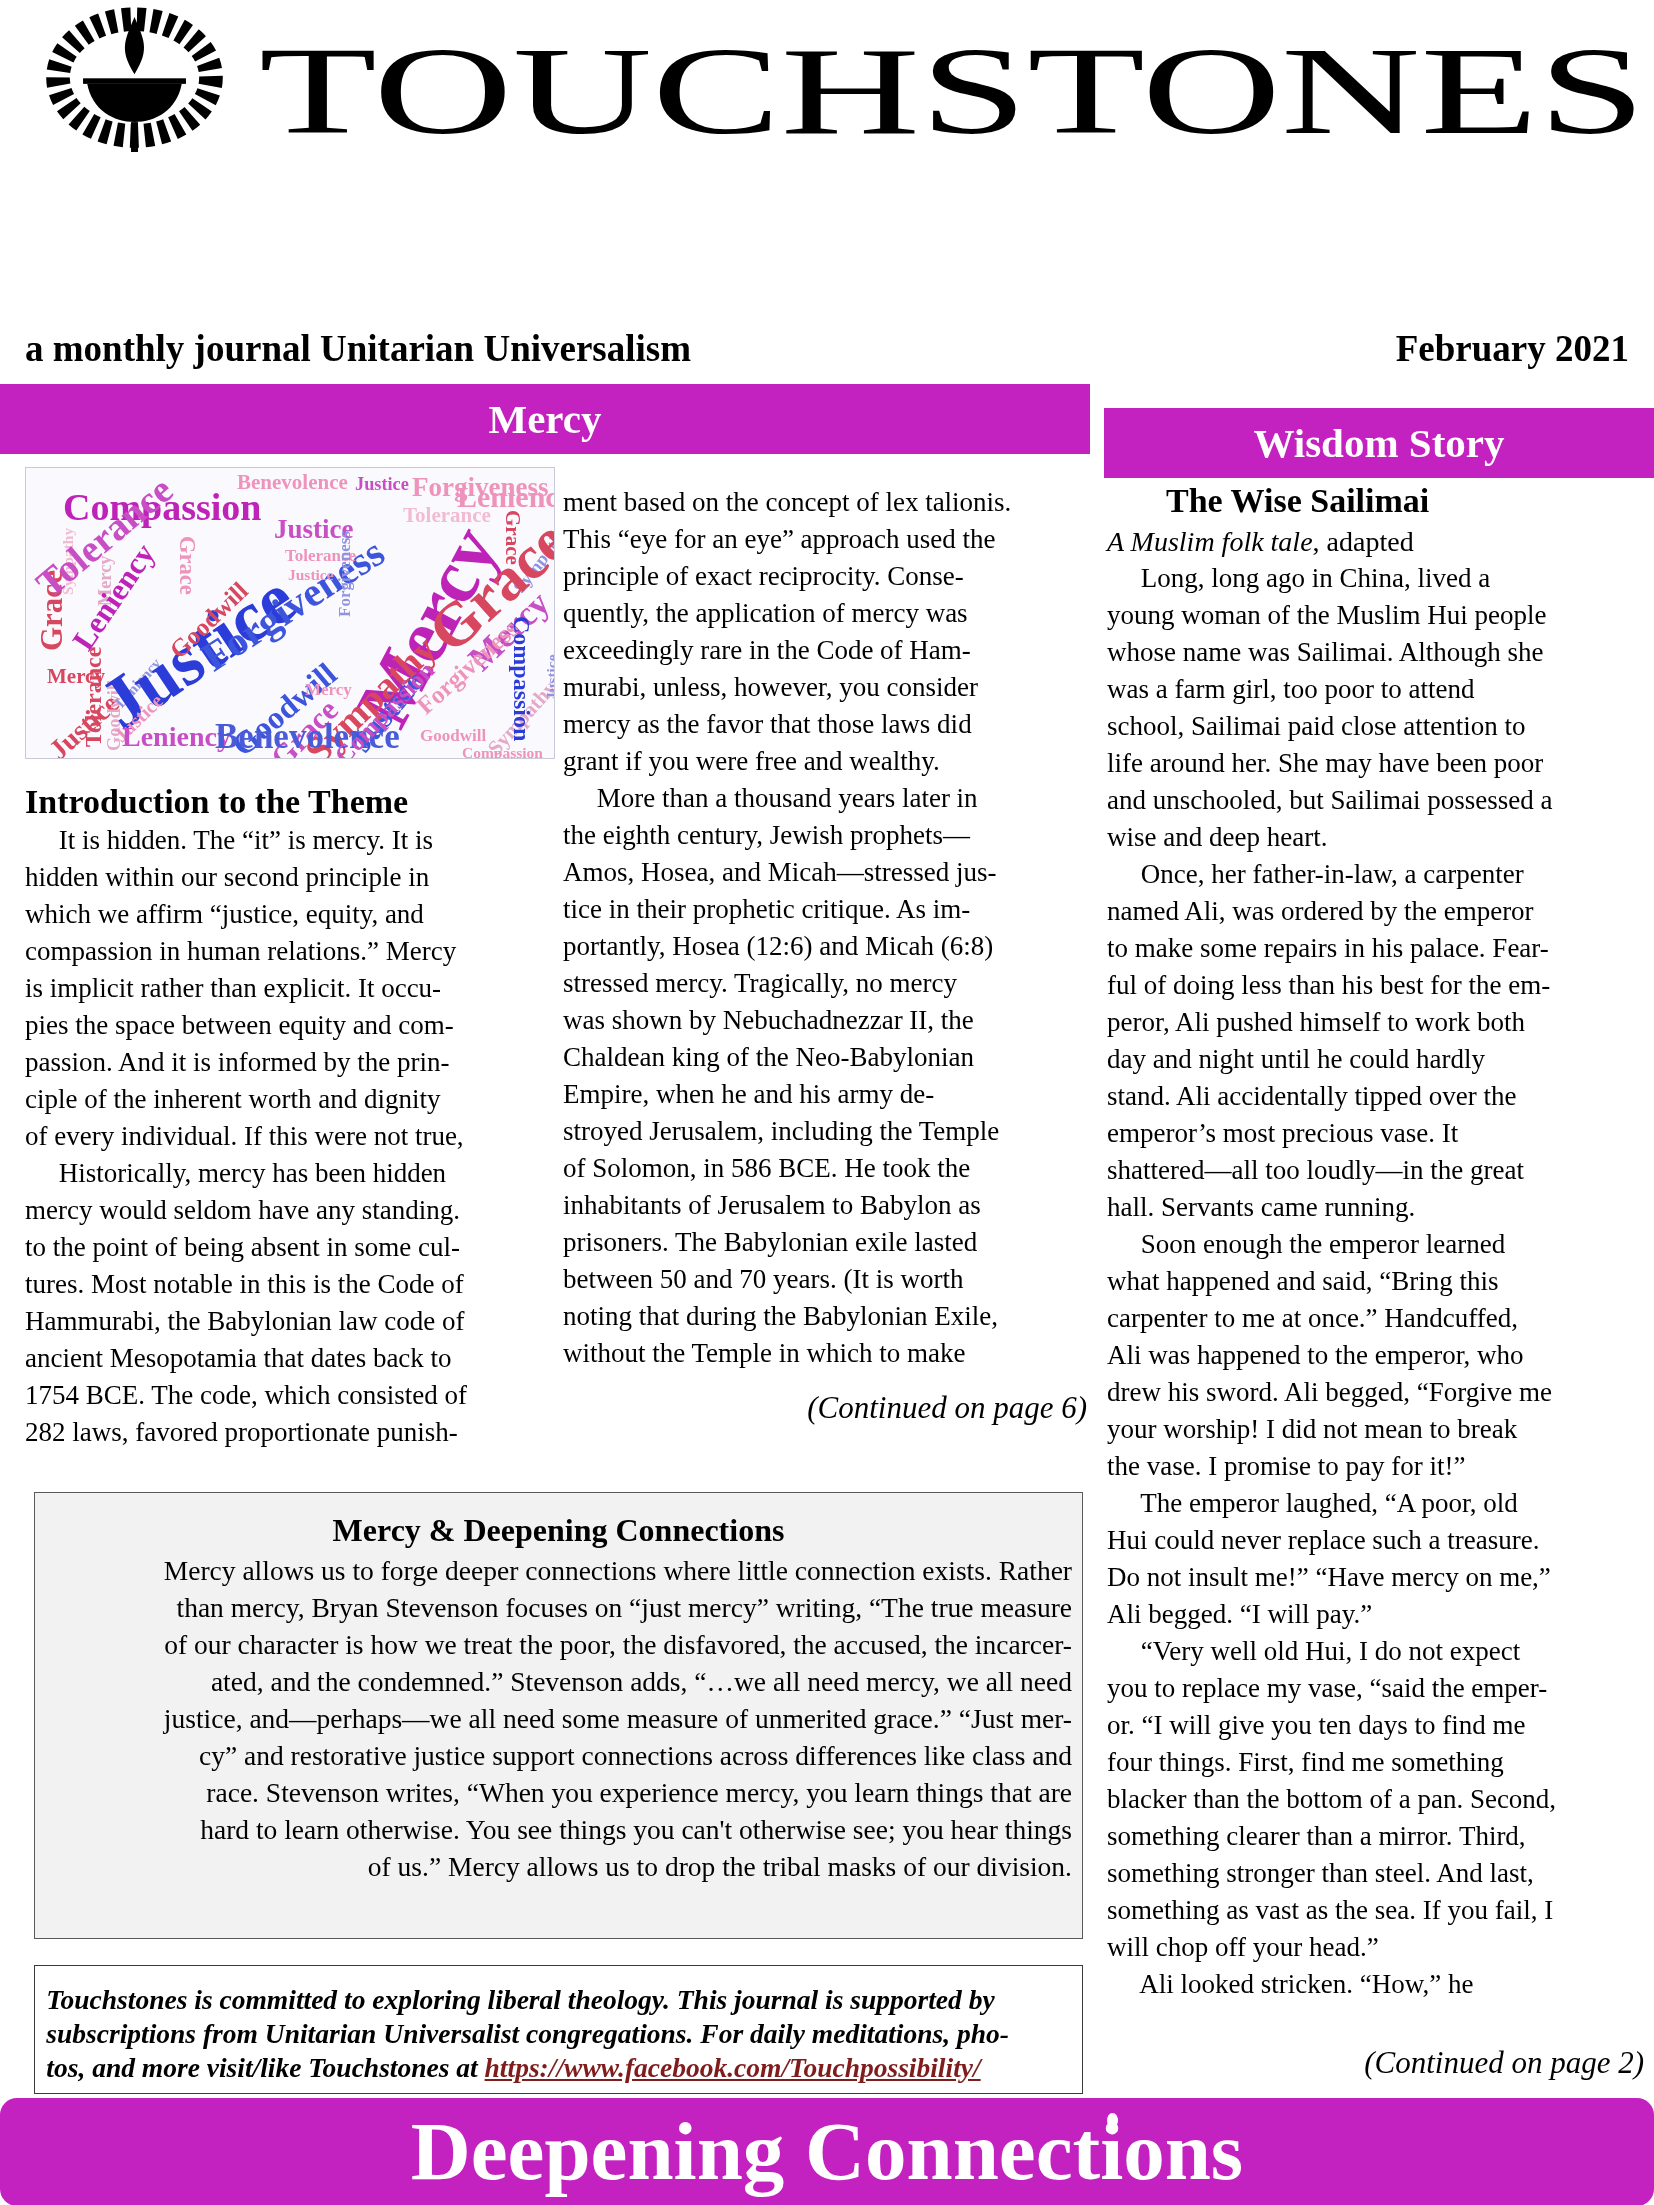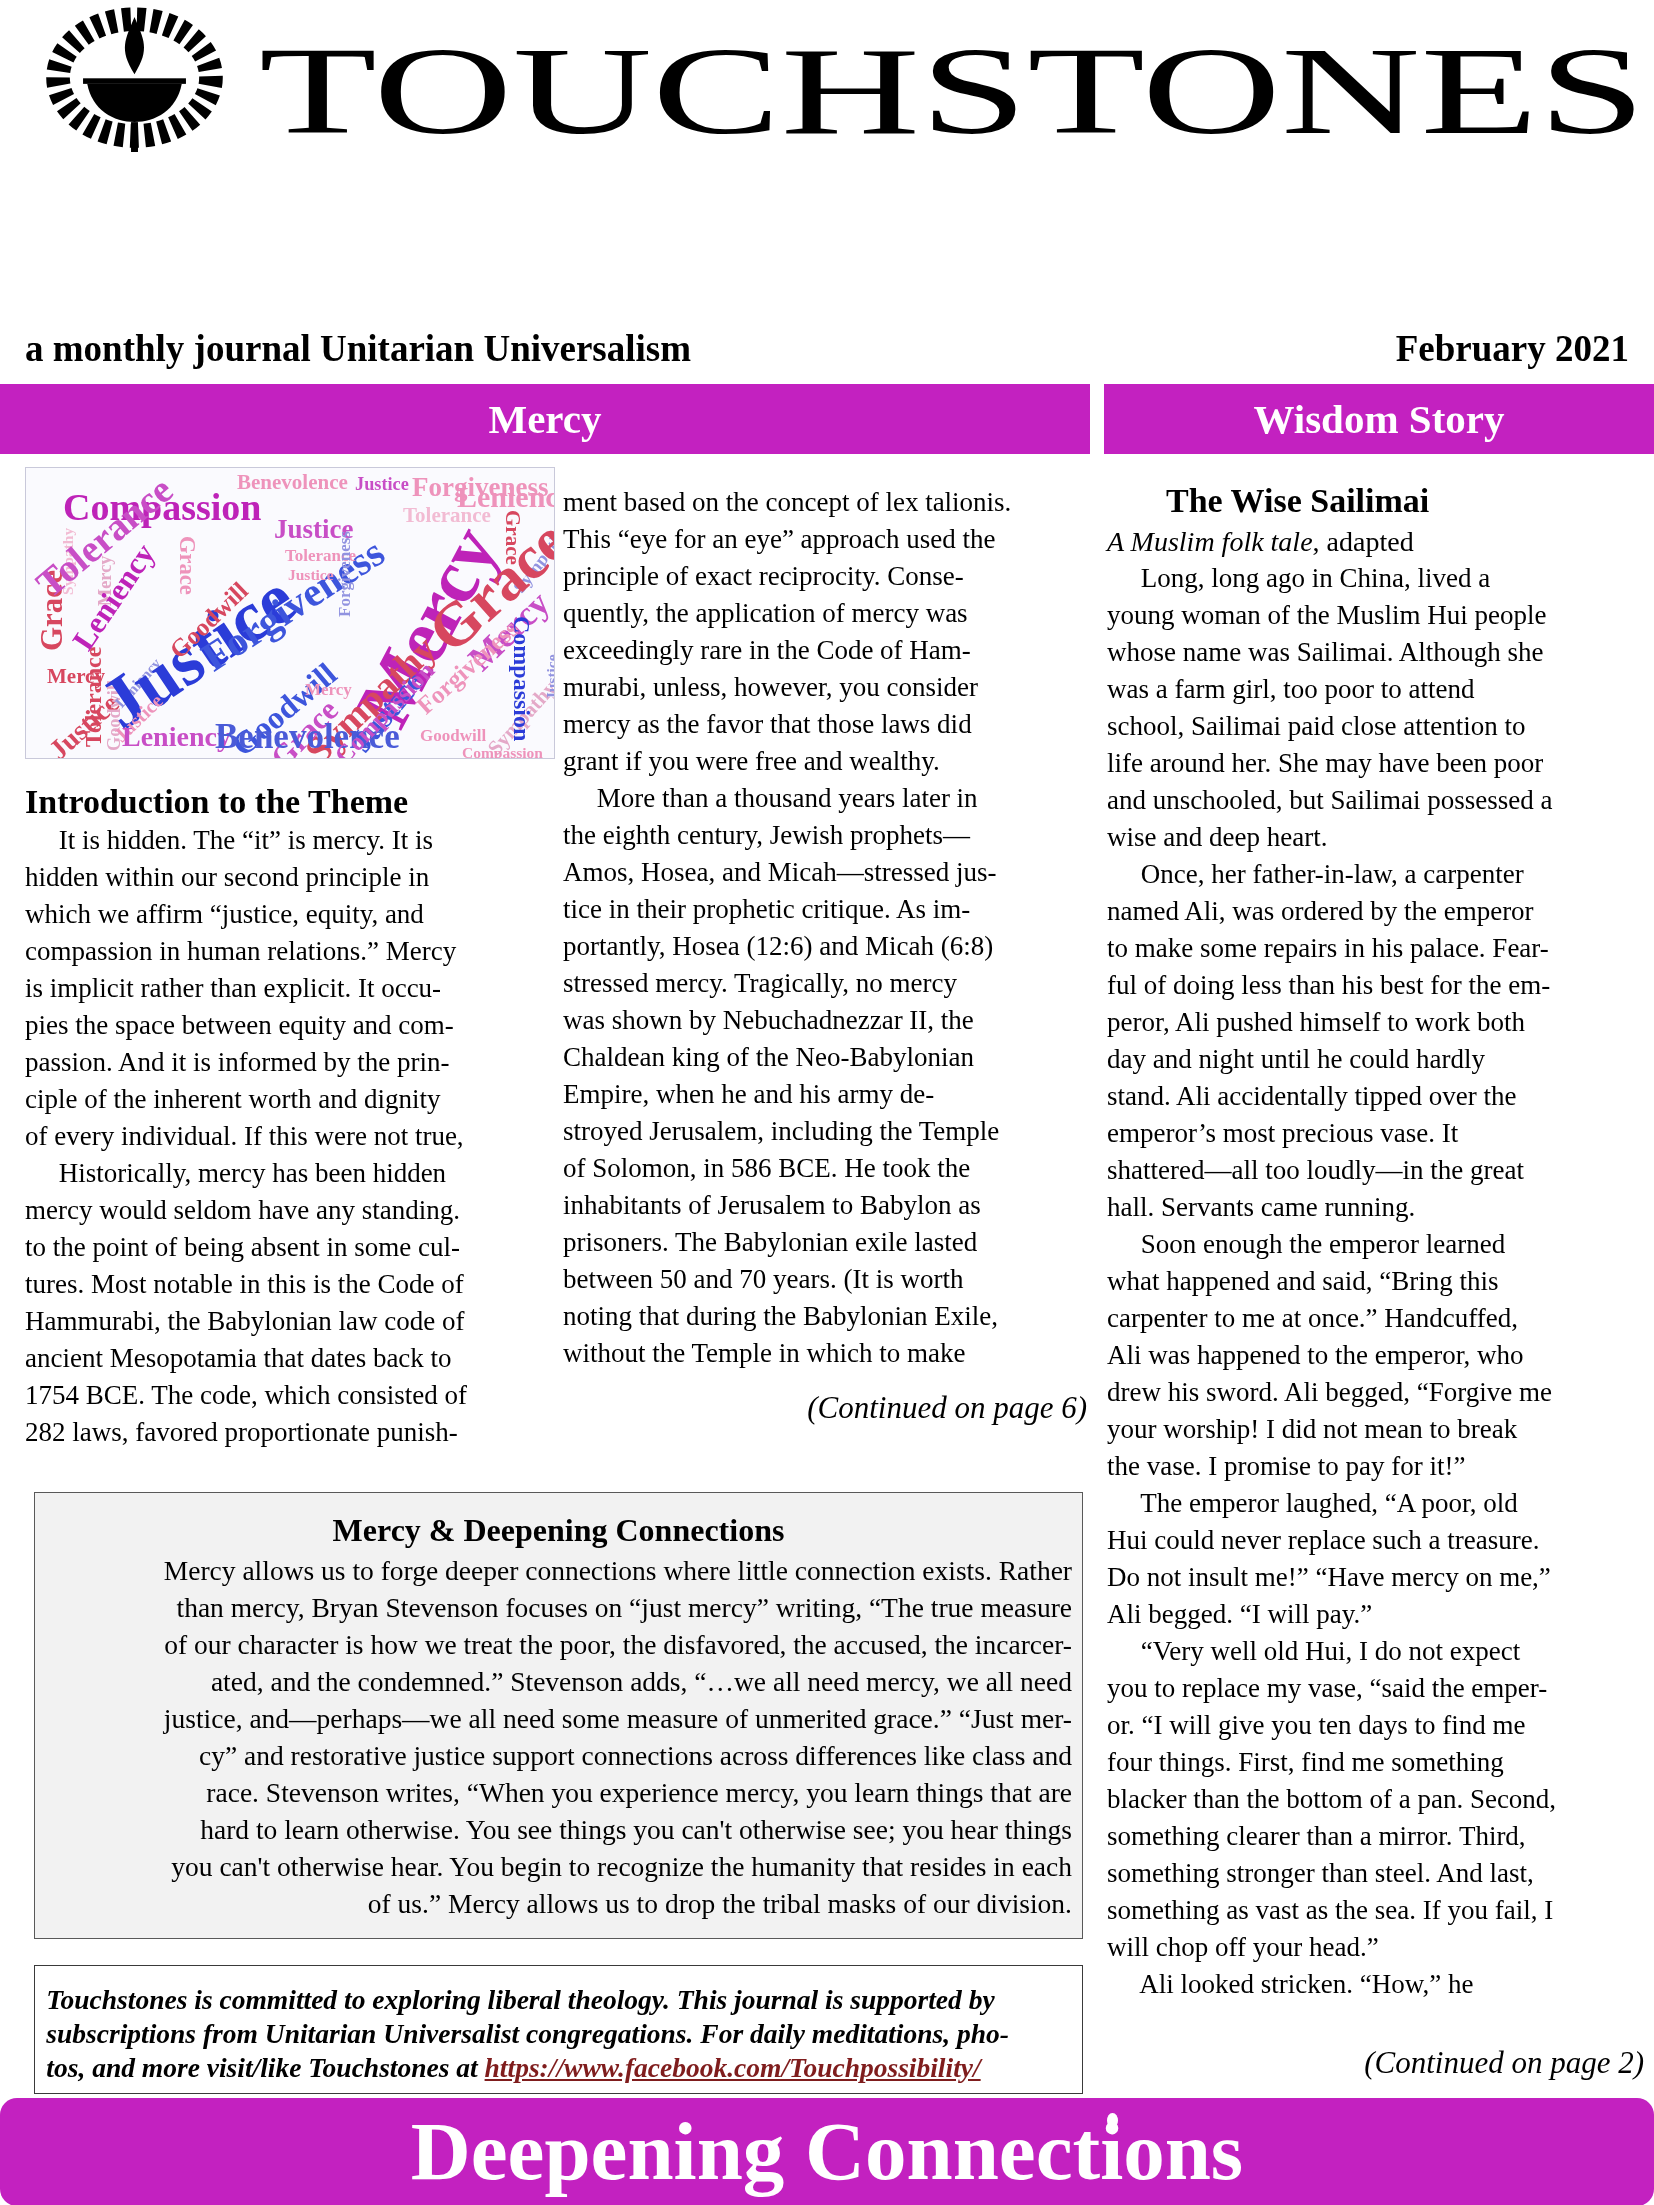--- a/index.html
+++ b/index.html
@@ -63,21 +63,21 @@
   </svg>
 
   <svg class="masthead-title" viewBox="0 0 1982 190">
     <text x="0" y="160" font-size="178" textLength="1970" lengthAdjust="spacingAndGlyphs">TOUCHSTONES</text>
   </svg>
 
   <div class="sub-left">a monthly journal Unitarian Universalism</div>
   <div class="sub-right">February 2021</div>
 
   <div class="banner banner-left" style="background: rgb(195, 33, 192);">Mercy</div>
-  <div class="banner banner-right" style="background: rgb(195, 33, 192);">Wisdom Story</div>
+  <div class="banner banner-right" style="background: rgb(195, 33, 192); margin-top: 24px;">Wisdom Story</div>
 
   <div class="wordcloud">
       <span style="left: 10px; top: 183px; font-size: 31px; color: rgb(215, 71, 95); transform: rotate(-90deg); transform-origin: left top;">Grace</span>
       <span style="left: 34px; top: 127px; font-size: 15.5px; color: rgb(242, 187, 211); transform: rotate(-90deg); transform-origin: left top;">Sympathy</span>
       <span style="left: 37px; top: 20px; font-size: 38px; color: rgb(190, 35, 184); transform: rotate(0deg); transform-origin: left top;">Compassion</span>
       <span style="left: 70px; top: 138px; font-size: 18.3px; color: rgb(228, 169, 200); transform: rotate(-90deg); transform-origin: left top;">Mercy</span>
       <span style="left: 211px; top: 4.2px; font-size: 21px; color: rgb(238, 147, 187); transform: rotate(0deg); transform-origin: left top;">Benevolence</span>
       <span style="left: 329px; top: 7px; font-size: 18.3px; color: rgb(200, 78, 198); transform: rotate(0deg); transform-origin: left top;">Justice</span>
       <span style="left: 386px; top: 5.6px; font-size: 27px; color: rgb(238, 147, 187); transform: rotate(0deg); transform-origin: left top;">Forgiveness</span>
       <span style="left: 377px; top: 37px; font-size: 21px; color: rgb(242, 187, 211); transform: rotate(0deg); transform-origin: left top;">Tolerance</span>
@@ -217,21 +217,20 @@
     <div class="connections-title">Mercy &amp; Deepening Connections</div>
     <div class="connections-text">
         <div>Mercy allows us to forge deeper connections where little connection exists. Rather</div>
         <div>than mercy, Bryan Stevenson focuses on “just mercy” writing, “The true measure</div>
         <div>of our character is how we treat the poor, the disfavored, the accused, the incarcer-</div>
         <div>ated, and the condemned.” Stevenson adds, “…we all need mercy, we all need</div>
         <div>justice, and—perhaps—we all need some measure of unmerited grace.” “Just mer-</div>
         <div>cy” and restorative justice support connections across differences like class and</div>
         <div>race. Stevenson writes, “When you experience mercy, you learn things that are</div>
         <div>hard to learn otherwise. You see things you can't otherwise see; you hear things</div>
-        <div>you can't otherwise hear. You begin to recognize the humanity that resides in each</div>
         <div>of us.” Mercy allows us to drop the tribal masks of our division.</div>
       </div>
   </div>
 
   <div class="footer-box">
     <div><div>Touchstones is committed to exploring liberal theology. This journal is supported by</div><div>subscriptions from Unitarian Universalist congregations. For daily meditations, pho-</div></div>
     <div><span>tos, and more visit/like Touchstones at </span><a class="footer-link" href="#" style="color: #7f1d1d; text-align: center;">https://www.facebook.com/Touchpossibility/</a></div>
   </div>
 
   <div class="banner-bottom" style="background: rgb(195, 33, 192);">Deepening Connections</div>

